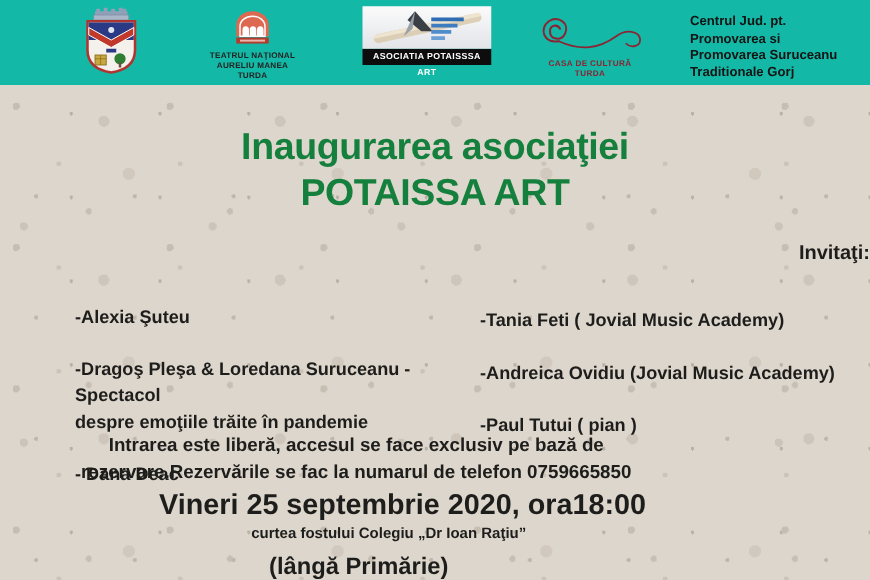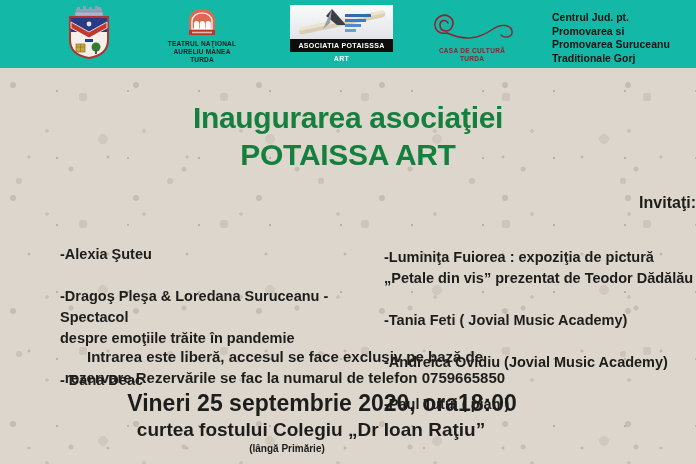--- a/index.html
+++ b/index.html
@@ -32,22 +32,22 @@
     text-align:center;line-height:13px;letter-spacing:.35px;}
   .casa{left:424px;top:11px;width:96px;text-align:center;}
   .casa-lines{font-size:6.5px;line-height:8px;font-weight:700;color:#8b2433;letter-spacing:.3px;}
   .centrul{left:552px;top:11px;width:140px;font-size:10.5px;line-height:13.5px;font-weight:700;color:#141414;text-align:left;}
   .title-line{position:absolute;left:0;width:696px;text-align:center;font-weight:700;
     font-size:30px;letter-spacing:-.3px;color:#15803d;}
   .invitati{position:absolute;left:0;width:696px;text-align:right;font-weight:700;font-size:16px;}
   .col{position:absolute;font-weight:700;font-size:14.5px;line-height:21px;white-space:pre-line;}
   .note{position:absolute;left:0;width:570px;text-align:center;font-weight:700;font-size:15px;line-height:21px;white-space:pre-line;}
   .date-line{position:absolute;left:0;width:644px;text-align:center;font-weight:700;font-size:23px;}
-  .loc-line{position:absolute;left:0;width:622px;text-align:center;font-weight:700;font-size:19px;}
-  .locnote-line{position:absolute;left:0;width:574px;text-align:center;font-weight:700;font-size:10px;}
+  .loc-line{position:absolute;left:0;width:622px;text-align:center;font-weight:700;font-size:12px;}
+  .locnote-line{position:absolute;left:0;width:574px;text-align:center;font-weight:700;font-size:19px;}
 </style>
 </head>
 <body>
 
 <div class="page">
 
   <div class="header">
 
     <svg class="abs" style="left:66px;top:6px;" width="46" height="56" viewBox="0 0 46 56">
       <rect x="10" y="3" width="26" height="3" fill="#8fa0b8"></rect>
@@ -130,22 +130,20 @@
   <div class="invitati" style="top:194px;">Invitaţi:</div>
 
   <div class="col" style="left:44px;top:223px;width:338px;margin-left:16px;">
     <div>-Alexia Şuteu</div>
     <div>-Dragoş Pleşa &amp; Loredana Suruceanu - Spectacol
 despre emoţiile trăite în pandemie</div>
     <div>- Dana Deac</div>
   </div>
 
   <div class="col" style="left:384px;top:226px;width:312px;">
-    <div>-Luminiţa Fuiorea : expoziţia de pictură
-„Petale din vis” prezentat de Teodor Dădălău</div>
     <div>-Tania Feti ( Jovial Music Academy)</div>
     <div>-Andreica Ovidiu (Jovial Music Academy)</div>
     <div>-Paul Tutui ( pian )</div>
   </div>
 
   <div class="note" style="top:346px;">Intrarea este liberă, accesul se face exclusiv pe bază de
 rezervare.Rezervările se fac la numarul de telefon 0759665850</div>
 
   <div class="date-line" style="top:390px;">Vineri 25 septembrie 2020, ora18:00</div>
   <div class="loc-line" style="top:419px;">curtea fostului Colegiu „Dr Ioan Raţiu”</div>

